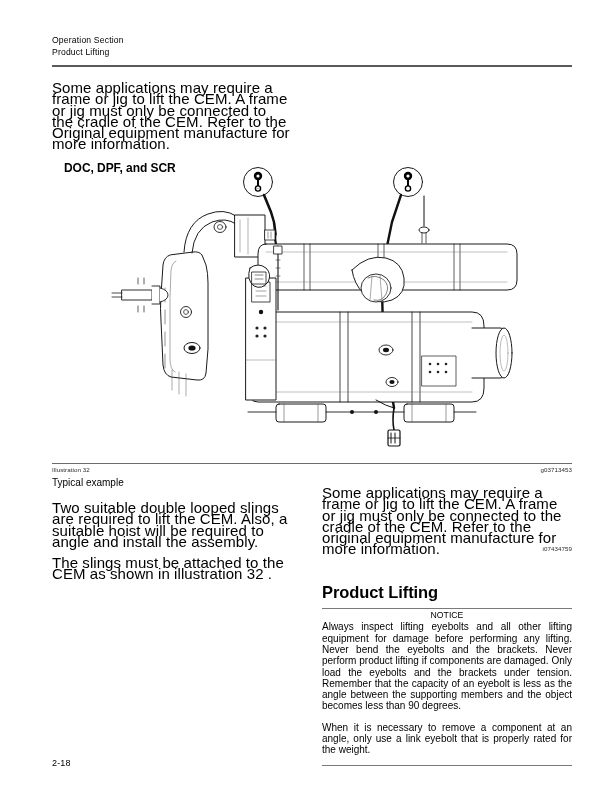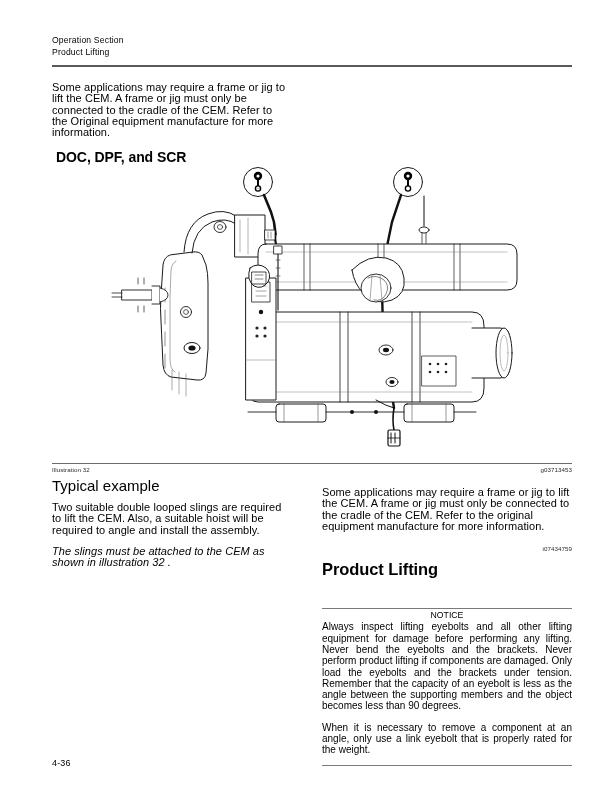--- a/index.html
+++ b/index.html
@@ -52,29 +52,29 @@
   }
   .col-right {
     position: absolute;
     left: 322px;
     top: 487px;
     width: 250px;
   }
 
   p.body {
     margin: 0 0 10px 0;
-    font-size: 11px;
+    font-size: 15px;
     line-height: 11.3px;
     letter-spacing: 0.005em;
   }
-  p.last { margin-bottom: 8px; font-style: italic; }
+  p.last { margin-bottom: 8px; }
 
   h2.section {
-    margin: 11px 0 0 4px;
-    font-size: 14px;
+    margin: 11px 0 0 12px;
+    font-size: 12px;
     font-weight: bold;
     letter-spacing: -0.005em;
   }
   h2.section-lg {
     margin: 0;
     font-size: 16.5px;
     font-weight: bold;
     letter-spacing: -0.005em;
   }
 
@@ -116,21 +116,21 @@
     right: 0;
     top: 0;
     font-size: 6.2px;
     letter-spacing: 0.01em;
     color: #2b2b2b;
   }
   .fig-sub {
     position: absolute;
     left: 52px;
     top: 477px;
-    font-size: 15px;
+    font-size: 10px;
   }
 
   
   .doc-id {
     position: absolute;
     right: 0;
     top: 58px;
     font-size: 6.2px;
     letter-spacing: 0.01em;
     color: #2b2b2b;
@@ -376,15 +376,15 @@
   </div>
 
   <div class="notice">
     <div class="notice-rule"></div>
     <div class="notice-title">NOTICE</div>
     <p class="notice-body">Always inspect lifting eyebolts and all other lifting equipment for damage before performing any lifting. Never bend the eyebolts and the brackets. Never perform product lifting if components are damaged. Only load the eyebolts and the brackets under tension. Remember that the capacity of an eyebolt is less as the angle between the supporting members and the object becomes less than 90 degrees.</p>
     <p class="notice-body spaced">When it is necessary to remove a component at an angle, only use a link eyebolt that is properly rated for the weight.</p>
     <div class="notice-rule-bottom"></div>
   </div>
 
-  <div class="footer">4-36</div>
+  <div class="footer">2-18</div>
 
 </div>
 
 </body></html>

